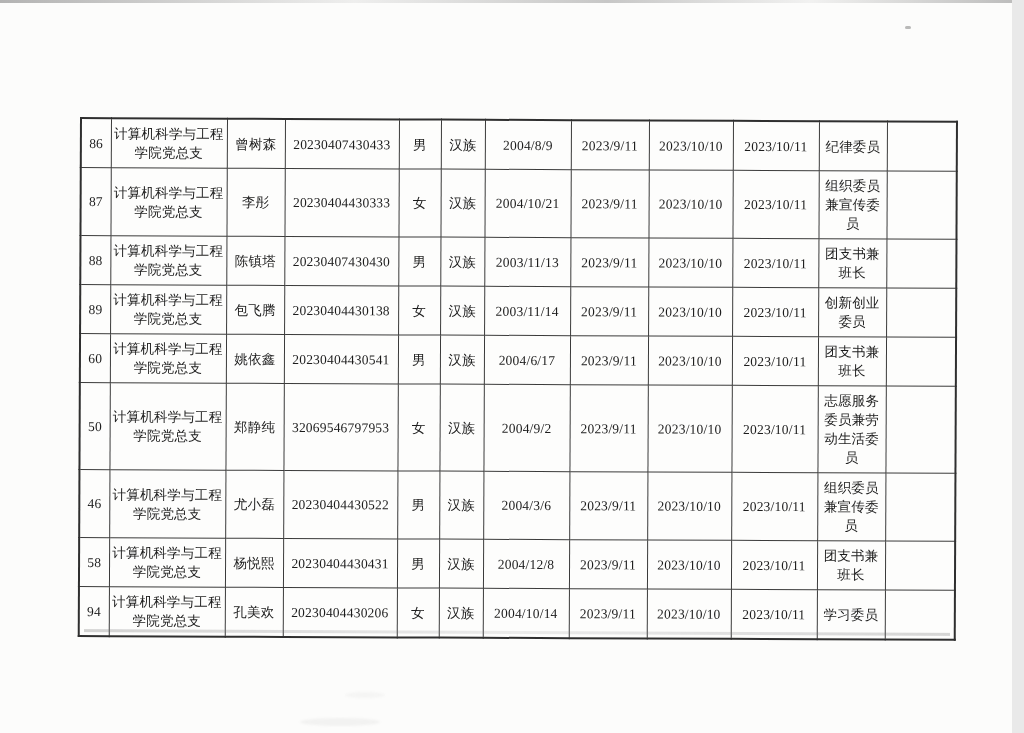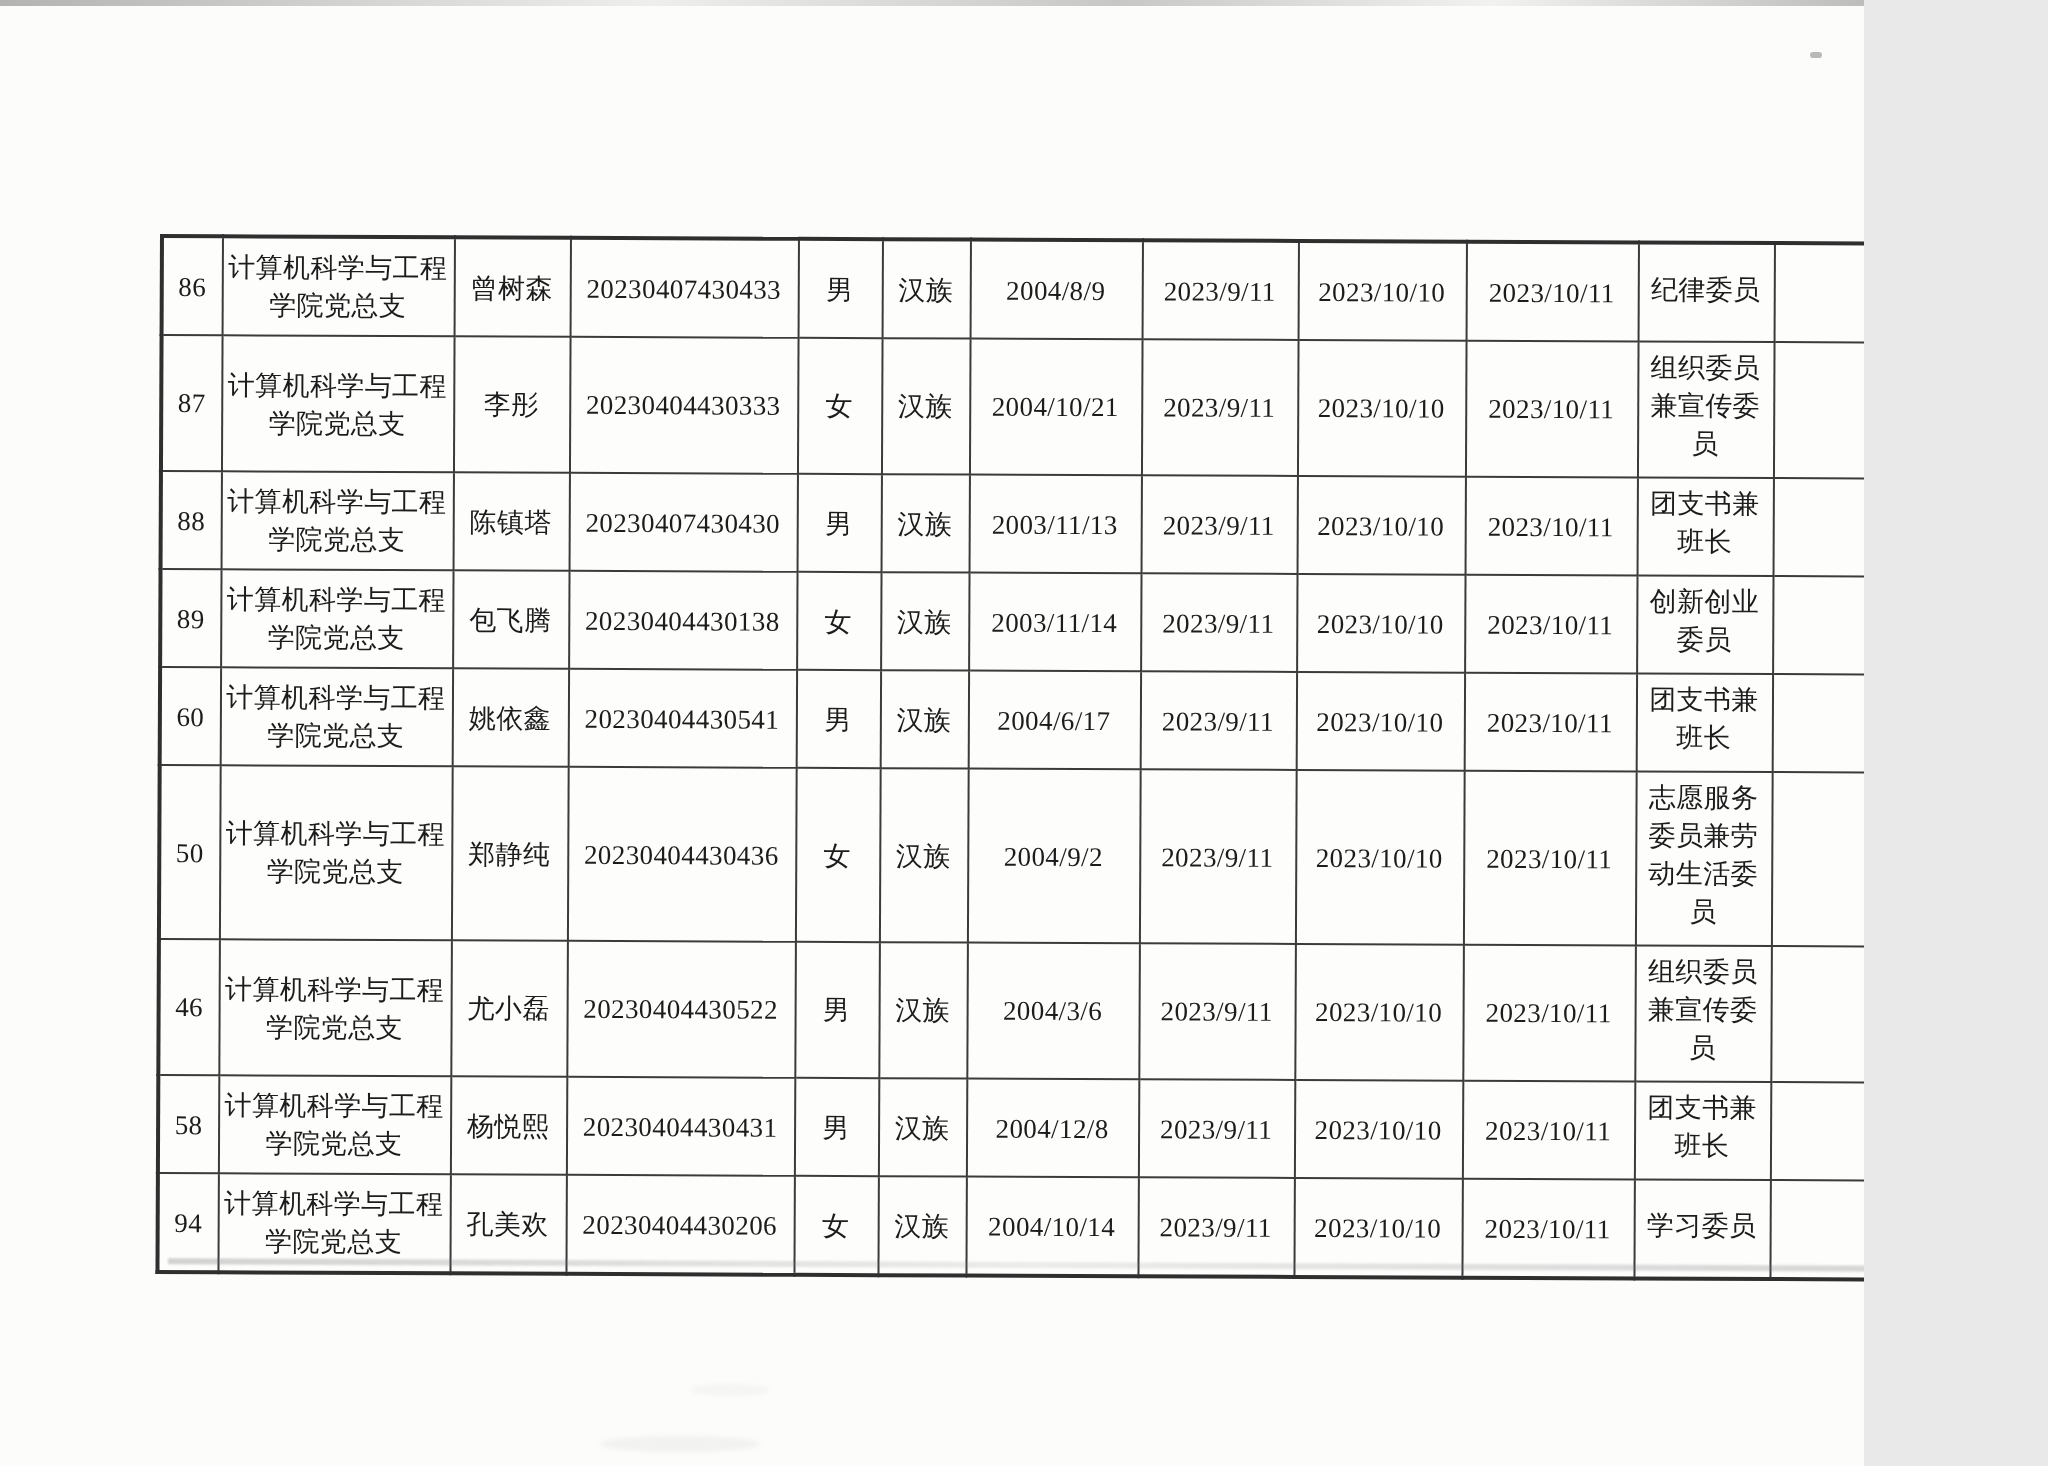--- a/index.html
+++ b/index.html
@@ -4,21 +4,21 @@
 <style>
   * { box-sizing: border-box; }
   html, body { margin: 0; padding: 0; }
   body {
     width: 1024px; height: 733px;
     background: #e9e9e9;
     font-family: "Liberation Serif", "DejaVu Serif", serif;
   }
   .page {
     position: relative;
-    width: 932px; height: 733px;
+    width: 1012px; height: 733px;
     background: #fcfcfb;
     overflow: hidden;
     padding-left: 13px;
   }
   
   .scan-top-edge {
     position: absolute; top: 0; left: 0;
     width: 100%; height: 3px;
     background: linear-gradient(90deg,
       rgba(90,90,90,.45) 0%, rgba(140,140,140,.12) 35%,
@@ -47,21 +47,21 @@
     text-align: center;
     vertical-align: middle;
     padding: 5px 2px;
     font-size: 13.5px;
     line-height: 19px;
     color: #1c1c1c;
     letter-spacing: 0.2px;
     word-break: break-all;
   }
   td.col-org      { padding-left: 8px; padding-right: 8px; margin-top: 32px; }
-  td.col-position { padding-left: 6px; padding-right: 6px; font-family: Liberation Mono, monospace; }
+  td.col-position { padding-left: 6px; padding-right: 6px; }
   td.col-id, td.col-date, td.col-birth { font-size: 13px; letter-spacing: 0; margin-left: 27px; }
   
   .table-shadow {
     position: absolute; left: 84px; top: 631px;
     width: 866px; height: 3px;
     background: linear-gradient(90deg,
       rgba(110,110,110,.30), rgba(140,140,140,.15) 50%, rgba(110,110,110,.28));
     filter: blur(0.6px);
     transform: rotate(0.25deg);
   }
@@ -170,21 +170,21 @@
           <td class="col-date">2023/9/11</td>
           <td class="col-date">2023/10/10</td>
           <td class="col-date">2023/10/11</td>
           <td class="col-position">团支书兼班长</td>
           <td class="col-note"></td>
         </tr>
         <tr>
           <td class="col-no">50</td>
           <td class="col-org">计算机科学与工程学院党总支</td>
           <td class="col-name">郑静纯</td>
-          <td class="col-id">20230404430436</td>
+          <td class="col-id">32069546797953</td>
           <td class="col-gender">女</td>
           <td class="col-ethnicity">汉族</td>
           <td class="col-birth">2004/9/2</td>
           <td class="col-date">2023/9/11</td>
           <td class="col-date">2023/10/10</td>
           <td class="col-date">2023/10/11</td>
           <td class="col-position">志愿服务委员兼劳动生活委员</td>
           <td class="col-note"></td>
         </tr>
         <tr>

